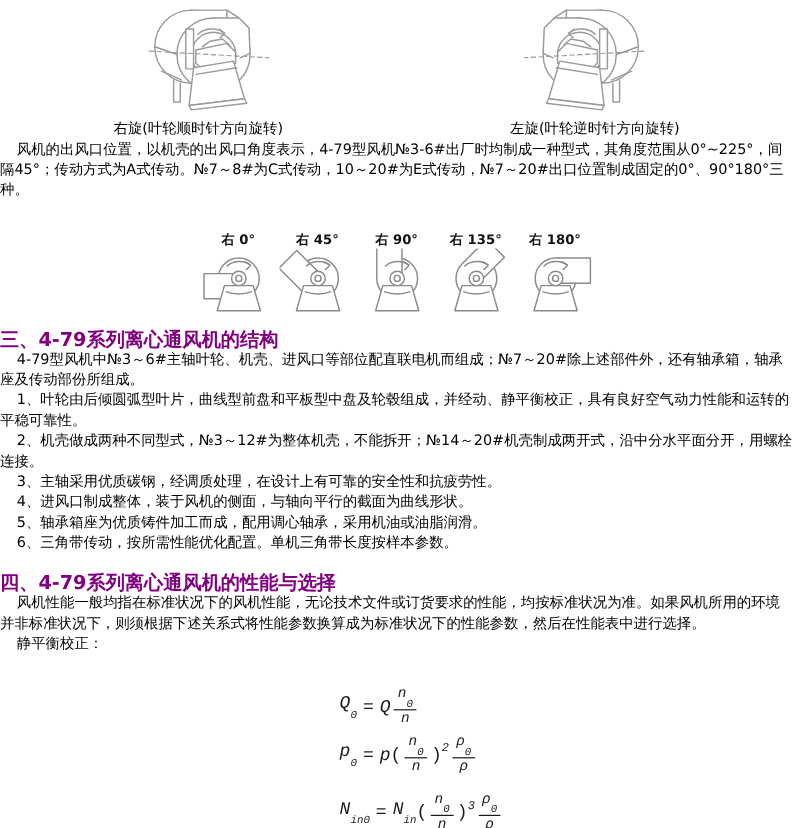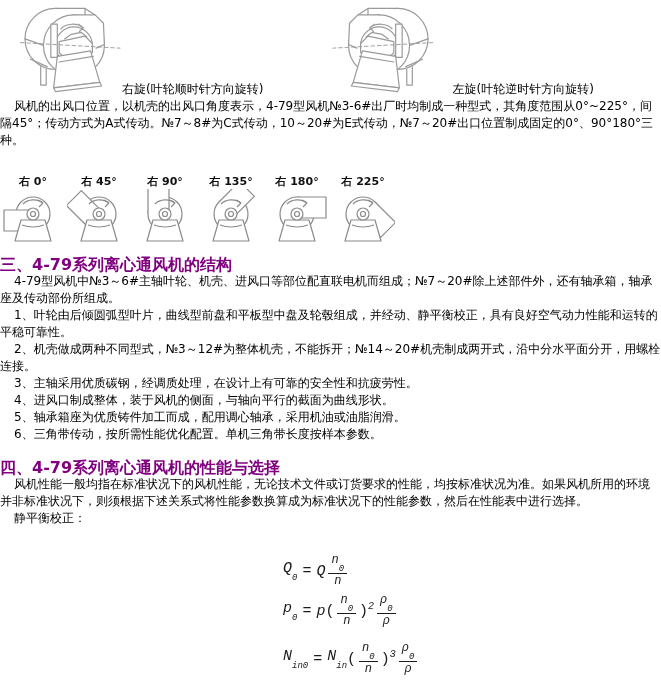--- a/index.html
+++ b/index.html
@@ -5,36 +5,36 @@
   html,body{margin:0;padding:0;background:#ffffff;}
   body{
     width:661px;height:690px;overflow:hidden;
     font-family:"DejaVu Sans","Liberation Sans",sans-serif;
     font-size:12px;color:#000;line-height:17px;
   }
   .page{width:661px;padding-top:2px;box-sizing:border-box;}
 
   
   .figures-row{display:flex;width:100%;}
-  .figure{width:50%;display:flex;flex-direction:row;align-items:flex-end;}
+  .figure{width:50%;display:flex;flex-direction:column;align-items:center;}
   .figure svg{display:block;}
   .fig-caption{margin-top:1px;font-size:12px;color:#000;}
 
   
   p.body-p{margin:0;text-indent:14px;}
   .intro-p{margin-top:13px;}
   .sec-heading{
     margin:0;margin-top:9px;font-size:16px;font-weight:bold;
     color:#800080;line-height:17px;
   }
   .sec3-heading{margin-top:9px;}
   .sec4-heading{margin-top:16px;}
 
   
-  .angles-row{display:flex;margin-top:27px;}
+  .angles-row{display:flex;justify-content:center;margin-top:27px;}
   .angle-cell{width:66px;display:flex;flex-direction:column;align-items:center;}
   .angle-label{font-size:11px;font-weight:bold;color:#111;line-height:12px;margin-bottom:1px;}
   .angle-cell svg{display:block;}
 
   
   .formulas{margin-top:28px;margin-left:283px;}
   .formula{
     display:flex;align-items:center;
     font-family:Liberation Mono, monospace;
     font-style:italic;font-size:15px;color:#1a1a1a;
@@ -197,37 +197,20 @@
           <path d="M 20 31 L 44 31 L 50 52 L 14 52 Z" fill="#ffffff"></path>
           <path d="M 21 36 Q 32 40 43 36"></path>
           <circle cx="32" cy="25" r="6" fill="#ffffff"></circle>
           <circle cx="32" cy="25" r="2.5" fill="#ffffff"></circle>
           <path d="M 22 15 A 13 10 0 0 1 42 14"></path>
           <path d="M 42 14 L 37 11 M 42 14 L 38 18"></path>
         </g>
       </svg>
     </div>
 
-    <div class="angle-cell">
-      <div class="angle-label">右 225°</div>
-      <svg width="64" height="58" viewBox="0 0 64 58">
-        <g stroke="#8a8a8a" stroke-width="1.2" fill="none" stroke-linejoin="round">
-          <g transform="rotate(225 32 25)">
-            <circle cx="32" cy="25" r="17" fill="#ffffff"></circle>
-            <path d="M 32 21 L 3 21 L 3 42 L 32 42" fill="#ffffff"></path>
-          </g>
-          <path d="M 20 31 L 44 31 L 50 52 L 14 52 Z" fill="#ffffff"></path>
-          <path d="M 21 36 Q 32 40 43 36"></path>
-          <circle cx="32" cy="25" r="6" fill="#ffffff"></circle>
-          <circle cx="32" cy="25" r="2.5" fill="#ffffff"></circle>
-          <path d="M 22 15 A 13 10 0 0 1 42 14"></path>
-          <path d="M 42 14 L 37 11 M 42 14 L 38 18"></path>
-        </g>
-      </svg>
-    </div>
   </div>
 
   <h3 class="sec-heading sec3-heading">三、4-79系列离心通风机的结构</h3>
   <p class="body-p">4-79型风机中№3～6#主轴叶轮、机壳、进风口等部位配直联电机而组成；№7～20#除上述部件外，还有轴承箱，轴承座及传动部份所组成。</p>
   <p class="body-p">1、叶轮由后倾圆弧型叶片，曲线型前盘和平板型中盘及轮毂组成，并经动、静平衡校正，具有良好空气动力性能和运转的平稳可靠性。</p>
   <p class="body-p">2、机壳做成两种不同型式，№3～12#为整体机壳，不能拆开；№14～20#机壳制成两开式，沿中分水平面分开，用螺栓连接。</p>
   <p class="body-p">3、主轴采用优质碳钢，经调质处理，在设计上有可靠的安全性和抗疲劳性。</p>
   <p class="body-p">4、进风口制成整体，装于风机的侧面，与轴向平行的截面为曲线形状。</p>
   <p class="body-p">5、轴承箱座为优质铸件加工而成，配用调心轴承，采用机油或油脂润滑。</p>
   <p class="body-p">6、三角带传动，按所需性能优化配置。单机三角带长度按样本参数。</p>

